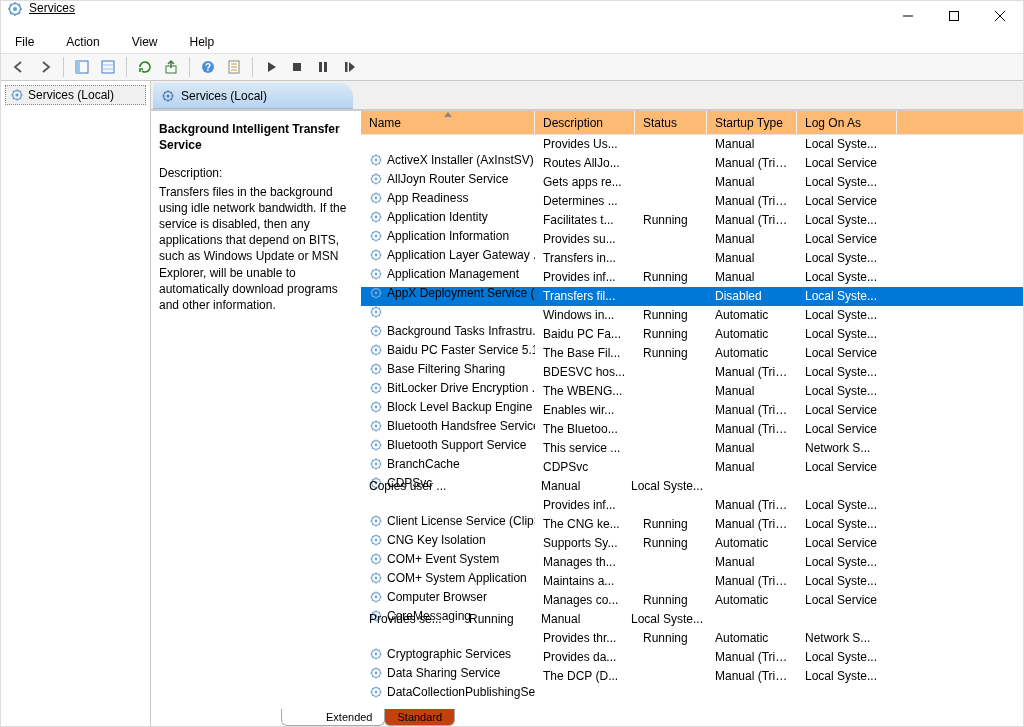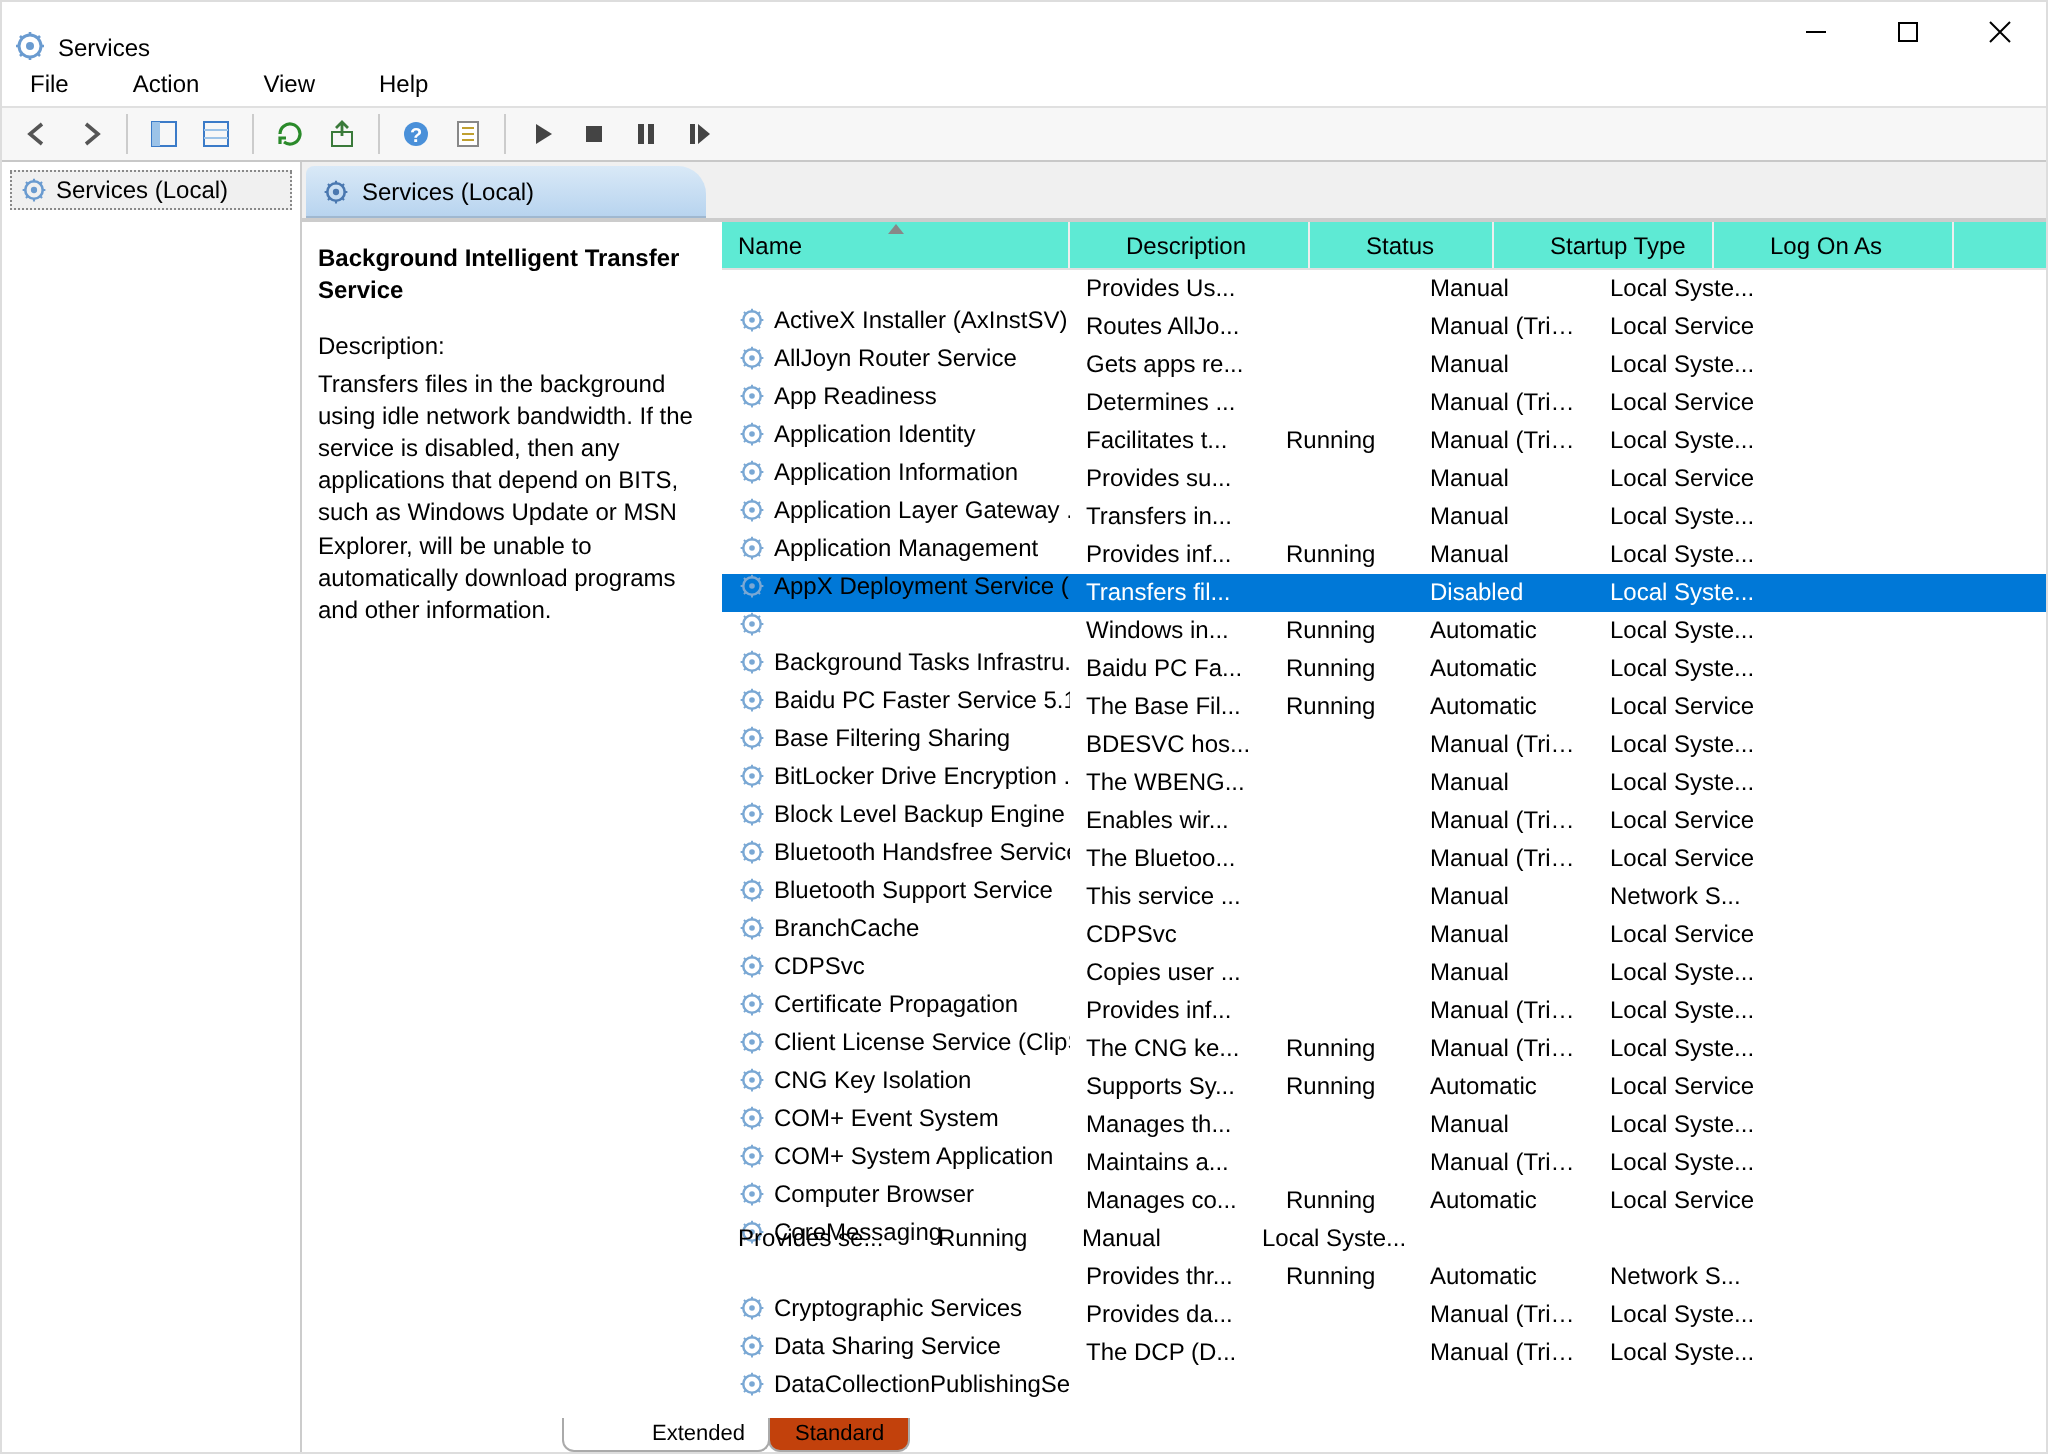--- a/index.html
+++ b/index.html
@@ -1,39 +1,39 @@
 <!DOCTYPE html>
 <html><head>
 <meta charset="utf-8">
 <style>
   * { box-sizing: border-box; }
   html, body { margin: 0; padding: 0; font-family: "Segoe UI", Tahoma, sans-serif; font-size: 12px; color: #000; background: #fff; overflow: hidden; height: 727px; width: 1024px; }
   .window { width: 1024px; height: 727px; display: flex; flex-direction: column; border: 1px solid #ddd; background: #fff; }
-  .titlebar { height: 30px; display: flex; align-items: flex-end; padding: 0 0 0 6px; }
+  .titlebar { height: 30px; display: flex; align-items: flex-start; padding: 0 0 0 6px; text-decoration: underline; }
   .titlebar .title { flex: 1; font-size: 12px; }
   .titlebar .wbtn { width: 46px; height: 30px; display: flex; align-items: center; justify-content: center; }
   .titlebar .wbtn svg { width: 12px; height: 12px; }
   .gear-icon-small { width: 16px; height: 16px; margin-right: 6px; display: inline-flex; align-items: center; justify-content: center; }
   .menubar { height: 22px; display: flex; align-items: center; padding: 0 6px; gap: 16px; }
   .menuitem { padding: 2px 8px; border-radius: 2px; }
   .toolbar { height: 28px; border-top: 1px solid #e0e0e0; border-bottom: 1px solid #c8c8c8; background: #f7f7f7; display: flex; align-items: center; padding: 0 6px; gap: 2px; }
   .tbtn { width: 24px; height: 24px; display: flex; align-items: center; justify-content: center; border: 1px solid transparent; }
   .tsep { width: 1px; height: 20px; background: #ccc; margin: 0 4px; }
   .body { flex: 1; display: flex; min-height: 0; }
   .leftpane { width: 150px; border-right: 1px solid #ccc; background: #fff; padding: 4px; }
   .treeitem { display: flex; align-items: center; gap: 4px; padding: 2px 4px; border: 1px dotted #888; background: #f0f0f0; }
   .rightpane { flex: 1; display: flex; flex-direction: column; min-width: 0; }
   .panehdr { height: 26px; background: linear-gradient(#d9e9f7, #b8d4ef); border-bottom: 1px solid #a0b8d0; display: flex; align-items: center; padding: 0 8px; gap: 6px; width: 200px; border-radius: 4px 14px 0 0; margin: 2px 0 0 2px; }
   .panehdr-row { background: #f0f0f0; border-bottom: 1px solid #ccc; }
   .panebody { flex: 1; display: flex; min-height: 0; border-top: 1px solid #ccc; }
   .detailcol { width: 210px; padding: 10px 8px 8px 8px; font-size: 12px; line-height: 1.35; }
   .detailcol .detailtitle { font-weight: 700; margin-bottom: 12px; }
   .detailcol .detaildesc-lbl { margin-bottom: 2px; }
   .listwrap { flex: 1; display: flex; flex-direction: column; min-width: 0; position: relative; }
-  .listhdr { height: 24px; display: flex; border-bottom: 1px solid #e0e0e0; background: #5eead4; gap: 20px; }
+  .listhdr { height: 24px; display: flex; border-bottom: 1px solid #e0e0e0; background: #fdba74; }
   .colh { display: flex; align-items: center; padding: 0 8px; border-right: 1px solid #eee; position: relative; overflow: hidden; white-space: nowrap; }
   .colh.sort::after { content: ''; position: absolute; top: 1px; left: 50%; transform: translateX(-50%); border-left: 4px solid transparent; border-right: 4px solid transparent; border-bottom: 5px solid #888; }
   .rows { flex: 1; overflow-y: scroll; overflow-x: hidden; }
   .row { height: 19px; display: flex; align-items: center; }
   .row.sel { background: #0078d7; color: #fff; }
   .cell { padding: 0 8px; overflow: hidden; white-space: nowrap; text-overflow: ellipsis; height: 19px; line-height: 19px; }
   .cell.name { display: flex; align-items: center; gap: 4px; margin-top: 31px; }
   .c0 { width: 174px; }
   .c1 { width: 100px; }
   .c2 { width: 72px; }
@@ -486,30 +486,20 @@
                     </svg>
                   </span>
                   <span>CDPSvc</span>
                 </div>
                 <div class="cell c1">CDPSvc</div>
                 <div class="cell c2"></div>
                 <div class="cell c3">Manual</div>
                 <div class="cell c4">Local Service</div>
               </div>
               <div class="row">
-                <div class="cell name c0">
-                  <span class="gear">
-                    <svg viewBox="0 0 16 16">
-                      <circle cx="8" cy="8" r="5" fill="none" stroke="#7aa8d4" stroke-width="1.4"></circle>
-                      <circle cx="8" cy="8" r="1.6" fill="#7aa8d4"></circle>
-                      <path d="M8 1.5v2M8 12.5v2M1.5 8h2M12.5 8h2M3.4 3.4l1.4 1.4M11.2 11.2l1.4 1.4M12.6 3.4l-1.4 1.4M4.8 11.2l-1.4 1.4" stroke="#7aa8d4" stroke-width="1.1"></path>
-                    </svg>
-                  </span>
-                  <span>Certificate Propagation</span>
-                </div>
                 <div class="cell c1">Copies user ...</div>
                 <div class="cell c2"></div>
                 <div class="cell c3">Manual</div>
                 <div class="cell c4">Local Syste...</div>
               </div>
               <div class="row">
                 <div class="cell name c0">
                   <span class="gear">
                     <svg viewBox="0 0 16 16">
                       <circle cx="8" cy="8" r="5" fill="none" stroke="#7aa8d4" stroke-width="1.4"></circle>

